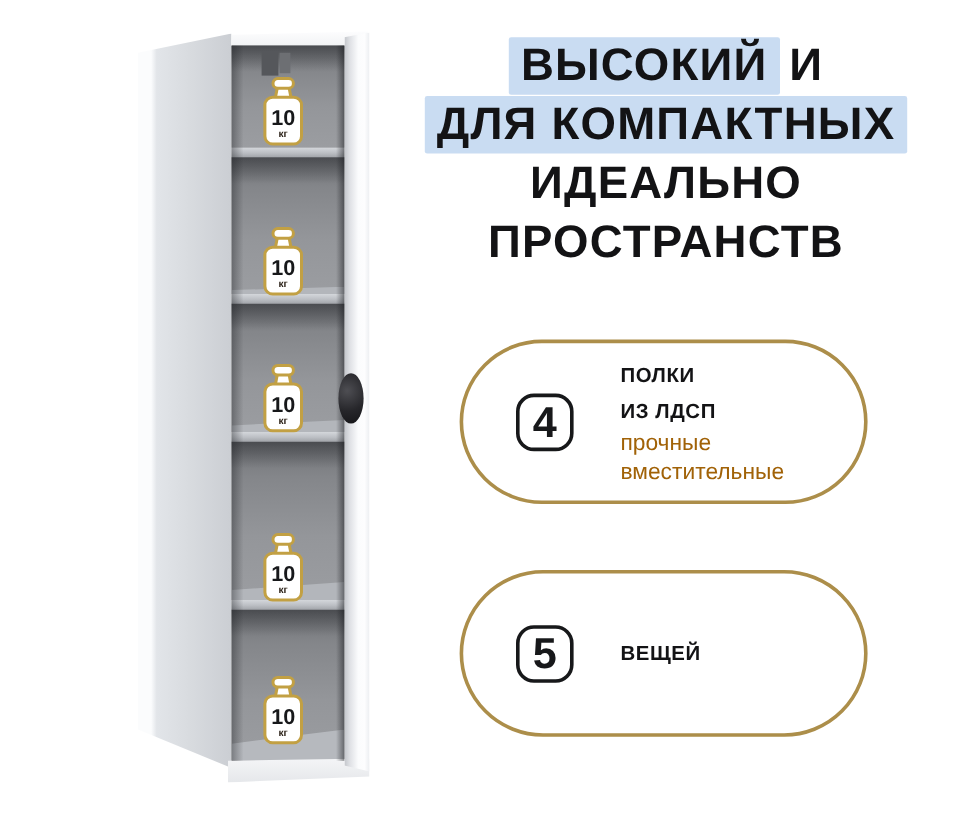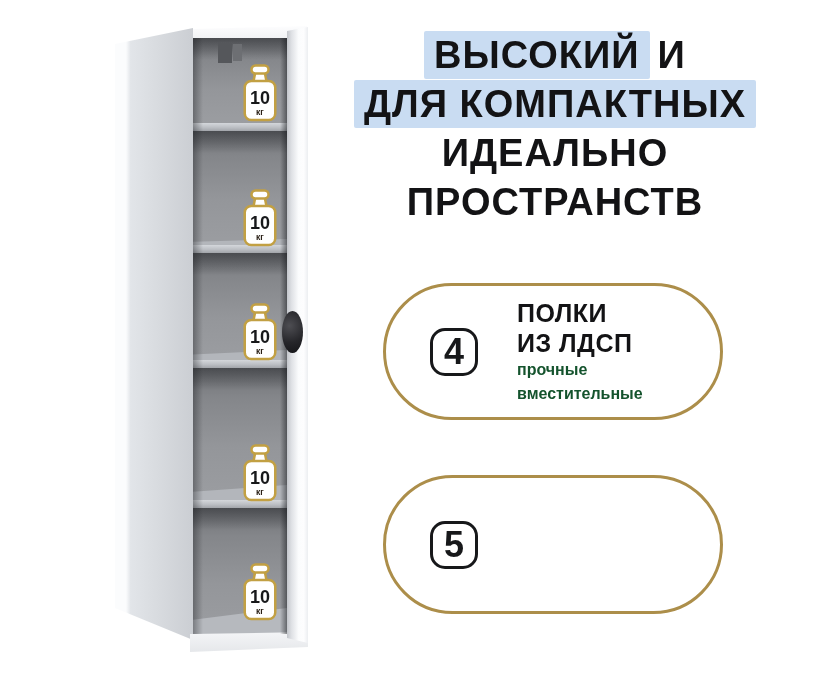--- a/index.html
+++ b/index.html
@@ -52,42 +52,42 @@
 
   .door{position:absolute;left:287px;top:26px;width:21px;height:618px;z-index:4;
     background:linear-gradient(90deg,#c3c6cb 0%,#dfe1e5 22%,#fbfcfd 55%,#fdfdfe 80%,#eceef1 100%);
     clip-path:polygon(0px 5px,21px 1px,21px 617px,0px 612px);}
 
   .knob{position:absolute;left:282px;top:311px;width:21px;height:42px;z-index:5;
     border-radius:50% 50% 50% 50%/50%;
     background:radial-gradient(circle at 35% 35%,#4e4e53 0%,#26262a 55%,#141417 100%);}
 
   
-  .wicon{position:absolute;width:34px;height:48px;z-index:6;left:219px;margin-left:24px;}
+  .wicon{position:absolute;width:34px;height:48px;z-index:6;left:219px;}
   .w1{top:64px;} .w2{top:189px;} .w3{top:303px;} .w4{top:444px;} .w5{top:563px;}
   .wicon svg{display:block;width:34px;height:58px;}
 
   
   .headline{position:absolute;left:340px;top:30px;width:430px;}
   .h-row{height:49px;display:flex;justify-content:center;align-items:center;gap:8px;}
   .h-seg{font-size:38px;line-height:1;font-weight:700;color:#131315;letter-spacing:1px;white-space:nowrap;}
   .h-hl{background:#c9dcf2;padding:5px 10px;border-radius:2px;}
 
   
   .feature{position:absolute;left:383px;width:340px;box-sizing:border-box;
     border:3px solid #ac8e4a;border-radius:70px;background:#ffffff;
     display:flex;align-items:center;gap:39px;padding-left:44px;}
   .f1{top:283px;height:137px;}
   .f2{top:475px;height:139px;}
   .num{flex:0 0 auto;width:48px;height:48px;box-sizing:border-box;border:3px solid #17181a;
     border-radius:15px;display:flex;align-items:center;justify-content:center;
     font-size:36px;font-weight:700;color:#17181a;}
   .ftext{display:flex;flex-direction:column;}
-  .ftitle{font-size:25px;line-height:30px;font-weight:700;color:#131315;letter-spacing:.5px;}
-  .fsub{font-size:16px;line-height:24px;font-weight:700;color:#14532d;}
+  .ftitle{font-size:17px;line-height:30px;font-weight:700;color:#131315;letter-spacing:.5px;}
+  .fsub{font-size:19px;line-height:24px;font-weight:400;color:#a16207;}
   .fsub:first-of-type{margin-top:5px;}
 </style>
 </head>
 <body>
 
 <div class="canvas">
 
   <div class="cabinet">
     <div class="left-panel"></div>
     <div class="top-panel"></div>
@@ -180,16 +180,17 @@
       <div class="ftitle">ПОЛКИ</div>
       <div class="ftitle">ИЗ ЛДСП</div>
       <div class="fsub">прочные</div>
       <div class="fsub">вместительные</div>
     </div>
   </div>
 
   <div class="feature f2">
     <div class="num">5</div>
     <div class="ftext">
+      <div class="ftitle">ВЕЩЕЙ</div>
     </div>
   </div>
 
 </div>
 
 </body></html>

